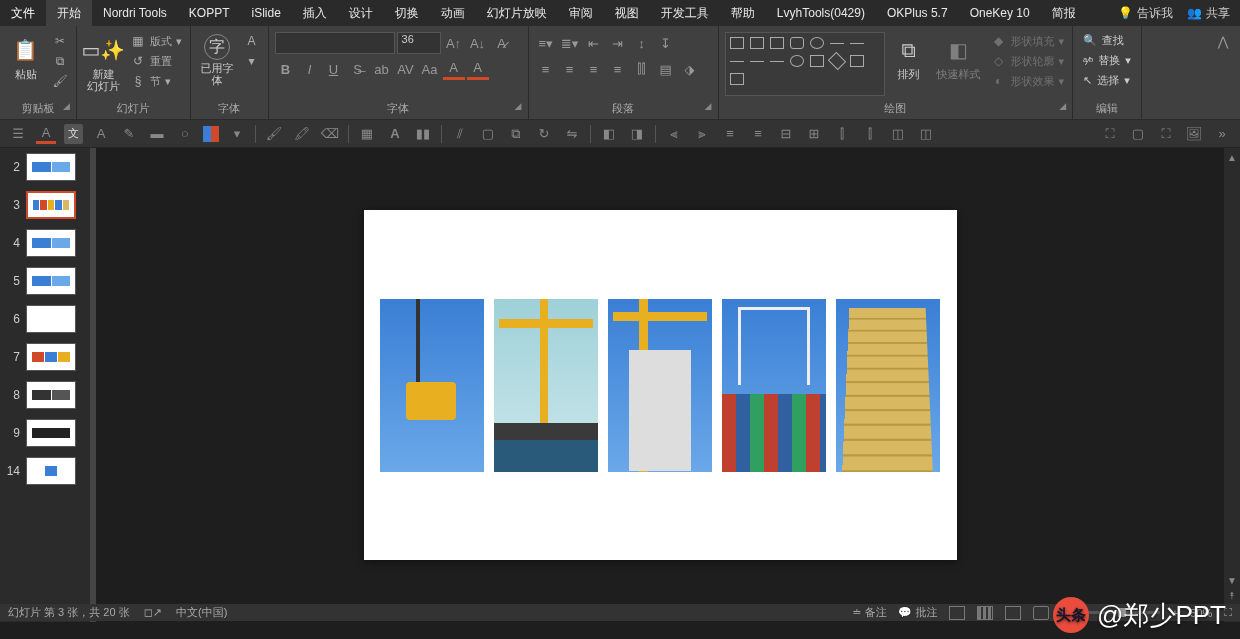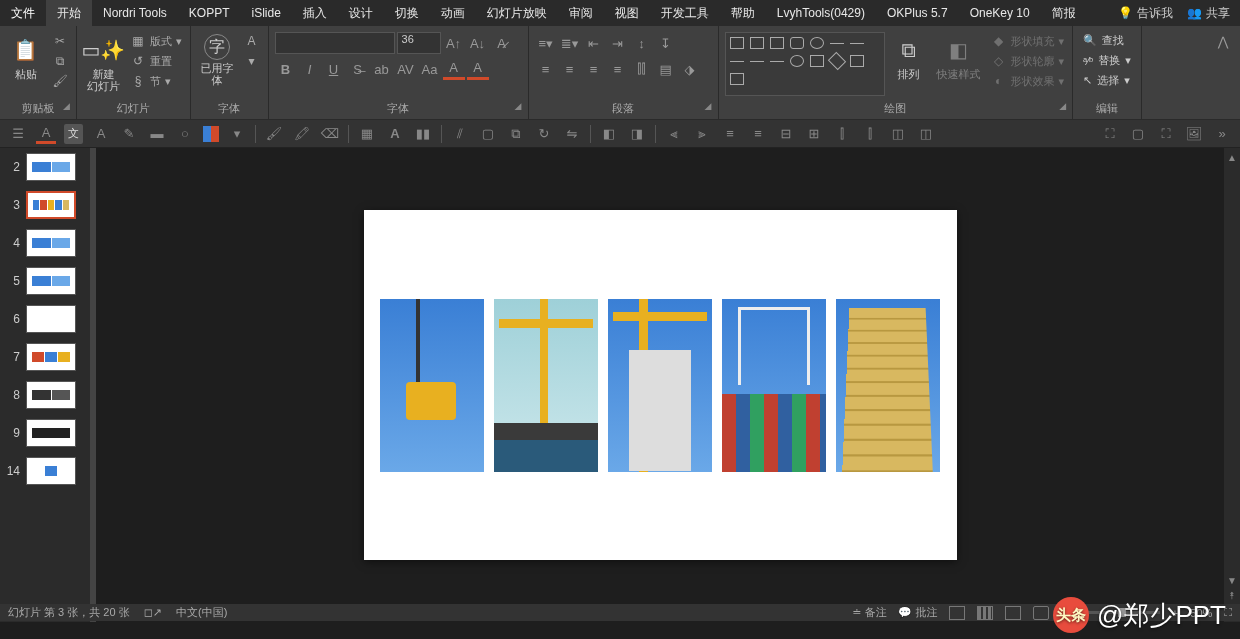--- a/index.html
+++ b/index.html
@@ -59,21 +59,21 @@
 .vscroll .arrow { font-size:10px; color:#888; cursor:pointer; }
 .vscroll .track { flex:1; }
 
 .statusbar { height: 17px; background: #333; display: flex; align-items: center; font-size: 11px; color: #aaa; padding: 0 8px; gap: 14px; position: absolute; bottom: 18px; left: 0; right: 0; }
 .statusbar .right { margin-left: auto; display: flex; align-items: center; gap: 12px; }
 .view-btn { width: 16px; height: 14px; border: 1px solid #777; cursor: pointer; }
 .zoom-slider { width: 80px; height: 3px; background: #555; position: relative; }
 .zoom-slider::after { content:''; position:absolute; left:48%; top:-3px; width:8px; height:9px; background:#999; }
 
 .watermark { position: absolute; bottom: 6px; right: 14px; font-size: 26px; color: #fff; font-weight: 500; display: flex; align-items: center; gap: 8px; text-shadow: 0 1px 3px rgba(0,0,0,0.6); }
-.watermark .logo { width: 36px; height: 36px; border-radius: 50%; background: #e84c3d; color:#fef9c3; display:flex; align-items:center; justify-content:center; font-size:15px; font-weight:bold; }
+.watermark .logo { width: 36px; height: 36px; border-radius: 50%; background: #e84c3d; color:#0f172a; display:flex; align-items:center; justify-content:center; font-size:15px; font-weight:bold; }
 
 
 .sky { position:absolute; inset:0; background: linear-gradient(#3a7fd5, #6aa8e8); }
 .crane-hook { position:absolute; left:35%; top:0; width:4px; height:55%; background:#333; }
 .hook-block { position:absolute; left:25%; top:48%; width:48%; height:22%; background:#e8b020; border-radius:4px; }
 .crane-tower { position:absolute; left:44%; top:0; width:8%; height:100%; background:#e8b020; }
 .crane-arm { position:absolute; left:5%; top:12%; width:90%; height:5%; background:#e8b020; }
 .barge { position:absolute; left:0; bottom:0; width:100%; height:28%; background:#3a3a3a; }
 .sea { position:absolute; left:0; bottom:0; width:100%; height:18%; background:#2a5a7a; }
 .building { position:absolute; left:20%; top:30%; width:60%; height:70%; background:#ddd; }

